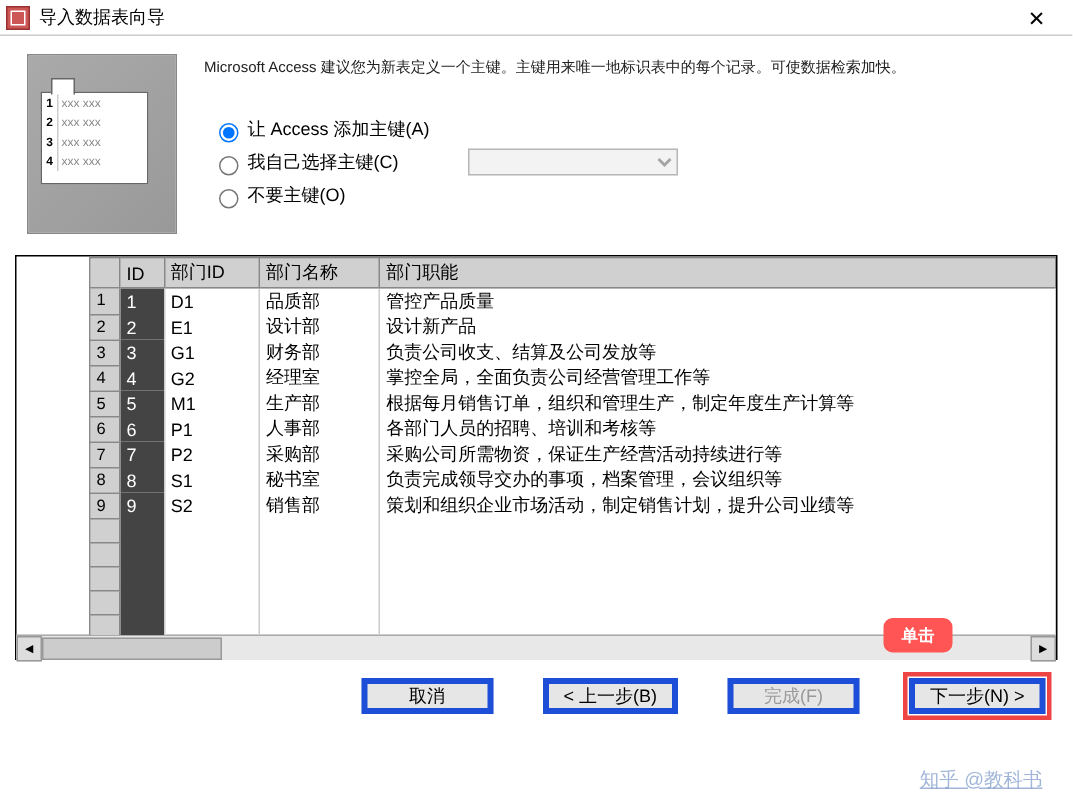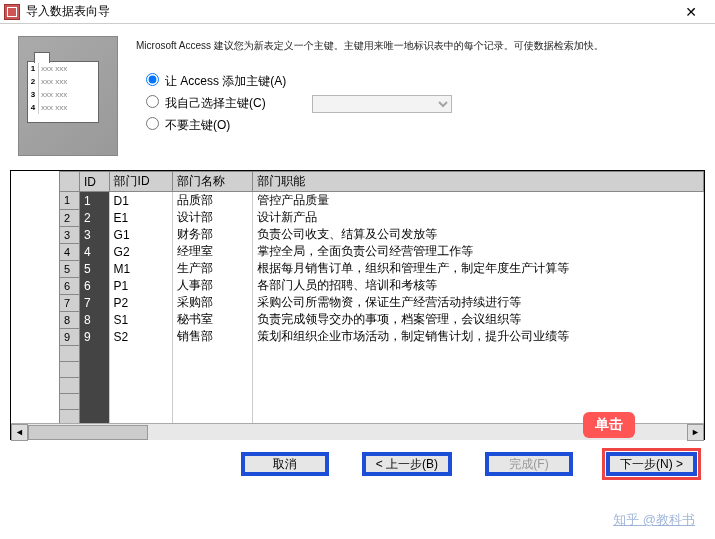--- a/index.html
+++ b/index.html
@@ -13,41 +13,41 @@
 .upper-row { display: flex; gap: 18px; }
 .illus { width: 100px; height: 120px; background: linear-gradient(135deg,#aaa,#999); border: 1px solid #888; padding: 8px; flex-shrink: 0; }
 .illus-inner { background: #fff; border: 1px solid #666; width: 72px; height: 62px; margin-top: 16px; position: relative; }
 .illus-inner::before { content:""; position:absolute; top:-10px; left:6px; width:14px; height:10px; background:#fff; border:1px solid #666; border-bottom:none; }
 .illus-row { display:flex; align-items:center; height:13px; font-size:8px; }
 .illus-row .n { width:10px; text-align:center; font-weight:bold; }
 .illus-row .c { flex:1; border-left:1px solid #ccc; height:100%; display:flex; align-items:center; padding-left:2px; color:#888; }
 .upper-right { flex: 1; padding-top: 2px; }
 .desc { font-size: 10px; line-height: 1.5; margin-bottom: 20px; color: #222; }
 .radio-group { padding-left: 10px; }
-.radio-row { display: flex; align-items: flex-start; height: 22px; gap: 6px; }
+.radio-row { display: flex; align-items: flex-end; height: 22px; gap: 6px; }
 .radio-row input[type=radio] { margin: 0; }
 .radio-row label { font-size: 12px; cursor: pointer; }
 .radio-row select { width: 140px; height: 18px; font-size: 11px; border: 1px solid #999; background: #eee; margin-left: 40px; }
 .grid-wrap { margin: 6px 10px 0 10px; border: 1px solid #000; height: 270px; position: relative; background:#fff; }
 .grid-scroll { overflow: auto; height: 252px; margin-left: 48px; }
 table { border-collapse: collapse; width: 100%; font-size: 12px; }
 th { background: #d0d0d0; border: 1px solid #888; padding: 1px 4px; text-align: left; font-weight: normal; height: 18px; }
 th.rownum { width: 20px; background:#d0d0d0; }
 td { border-right: 1px solid #ccc; padding: 0 4px; height: 16px; white-space: nowrap; }
 td.rownum { background: #d0d0d0; border: 1px solid #888; width: 20px; text-align: left; font-size:11px; }
 td.idcell { background: #444; color: #fff; }
 .scroll-h { height: 17px; background: #e8e8e8; border-top: 1px solid #aaa; display: flex; align-items: center; }
 .scroll-h .arrow { width: 17px; height: 17px; background: #ddd; border: 1px solid #999; text-align: center; line-height: 14px; font-size: 9px; cursor:pointer; }
 .scroll-h .track { flex: 1; height: 17px; position: relative; }
 .scroll-h .thumb { position: absolute; left: 0; width: 120px; height: 15px; top: 1px; background: #ccc; border: 1px solid #999; }
 .footer { display: flex; justify-content: flex-end; gap: 10px; padding: 12px 18px; position: relative; }
 .btn { min-width: 88px; height: 24px; background: #e6e6e6; border: 4px solid #1d4ed8; font-size: 12px; cursor: pointer; padding: 0 10px; margin-left: 23px; }
 .btn.disabled { color: #999; }
 .btn.highlight { outline: 3px solid #e44; outline-offset: 1px; }
-.callout { position: absolute; right: 80px; top: -28px; background: #f55; color: #fff; padding: 4px 12px; border-radius: 6px; font-size: 14px; font-weight: bold; }
+.callout { position: absolute; right: 80px; top: -28px; background: #f55; color: #fff; padding: 4px 12px; border-radius: 6px; font-size: 11px; font-weight: bold; }
 .watermark { position: absolute; right: 20px; bottom: 10px; color: rgba(120,150,200,0.7); font-size: 13px; pointer-events: none; text-decoration: underline; }
 </style>
 </head>
 <body>
 
 <div class="titlebar">
   <div class="icon"></div>
   <div class="title">导入数据表向导</div>
   <div class="close">✕</div>
 </div>

